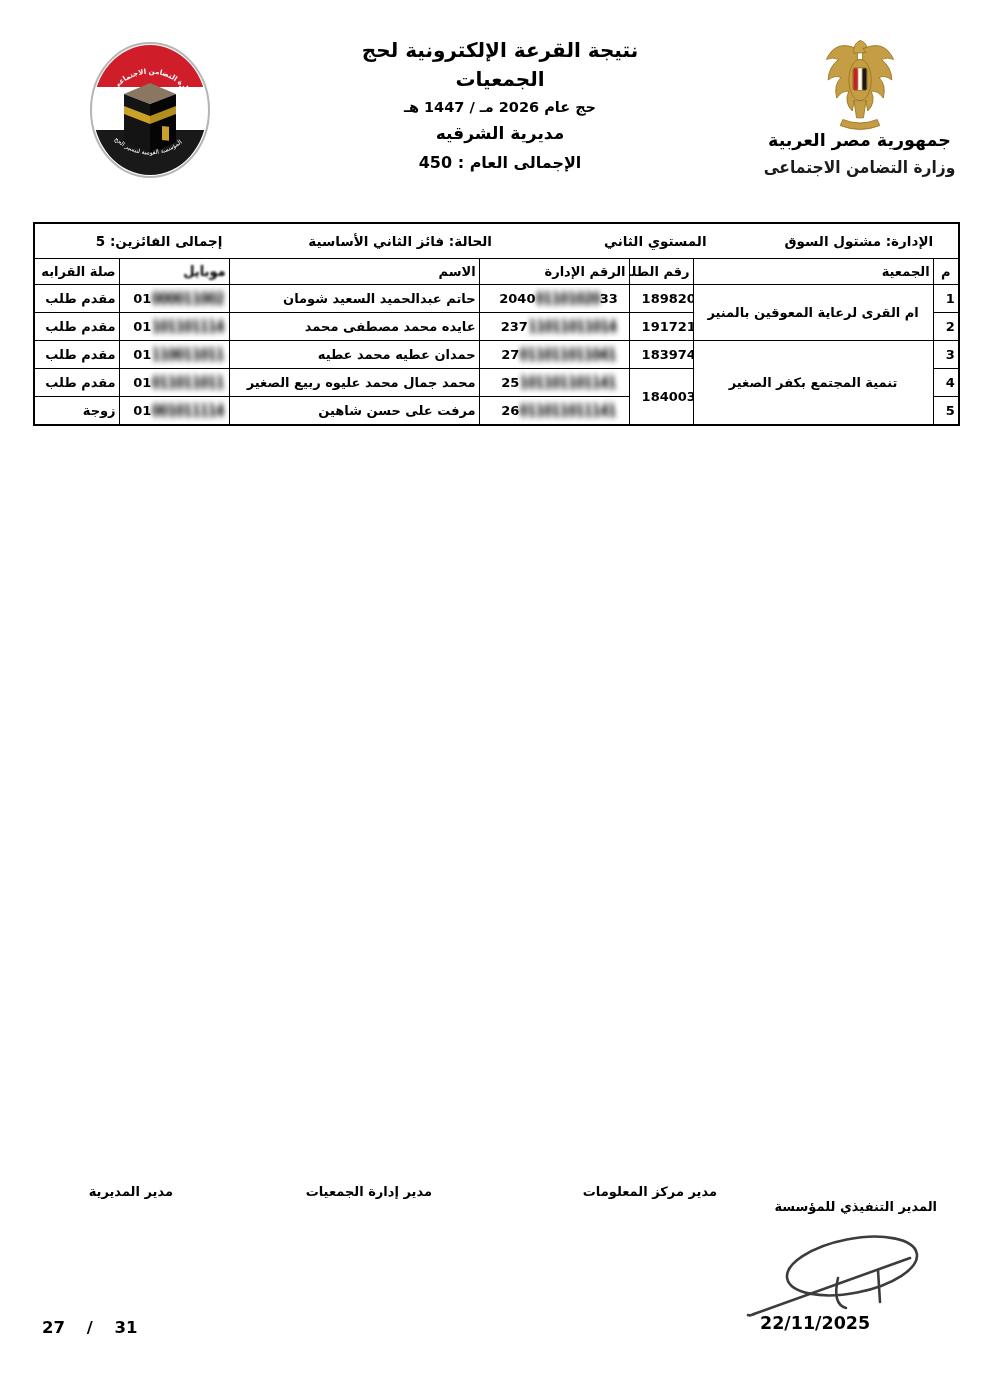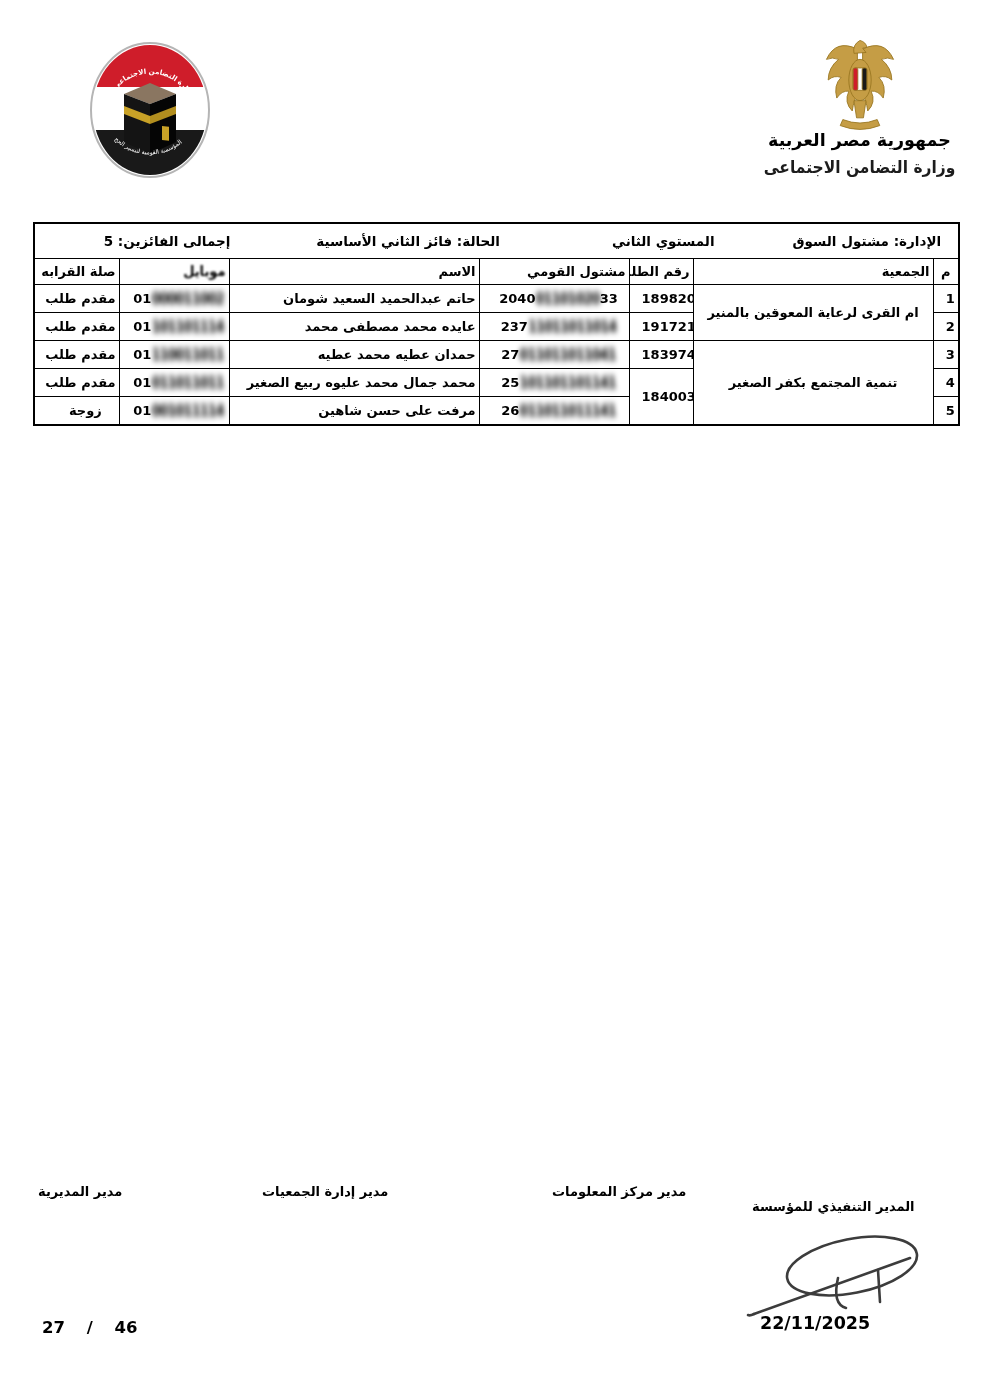--- a/index.html
+++ b/index.html
@@ -22,36 +22,36 @@
   
   .main-table{
     position:absolute;left:33px;top:222px;width:925px;
     border-collapse:collapse;table-layout:fixed;direction:rtl;
     border:2px solid #000;
   }
   .main-table td,.main-table th{border:1px solid #000;padding:0 3px;overflow:hidden;white-space:nowrap;}
   .info-row td{height:34px;border-bottom:1.5px solid #000;}
   .info-flex{display:flex;direction:rtl;align-items:center;font-size:13.5px;font-weight:bold;}
   .info-item{white-space:nowrap;}
-  .ii1{margin-right:14px;}
+  .ii1{margin-right:22px;}
   .ii2{margin-right:78px;}
   .ii3{margin-right:112px;}
   .ii4{margin-right:86px;}
   .cols-row th{height:25px;font-size:13px;font-weight:bold;text-align:right;}
   .cols-row th.cc{text-align:center;}
   .main-table tr.data-row td{height:27px;font-size:13px;font-weight:bold;}
   td.assoc{text-align:center;font-size:12.5px;}
   td.name{text-align:right;font-size:12.5px;}
-  td.rel{text-align:center;font-size:12.5px;padding-left:20px;}
+  td.rel{text-align:right;font-size:12.5px;padding-left:20px;}
   td.numcell{direction:ltr;text-align:center;padding-left:12px;font-size:13.5px;}
   .smudge{filter:blur(2.6px);letter-spacing:-1px;display:inline-block;transform:scaleY(1.25);}
   .smudge-sm{filter:blur(.7px);}
   .smudge-md{filter:blur(1.1px);display:inline-block;transform:scaleY(1.1);}
   
-  .sig{position:absolute;font-size:13px;font-weight:bold;text-align:left;direction:rtl;}
+  .sig{position:absolute;font-size:13px;font-weight:bold;text-align:right;direction:rtl;}
   .sig-info{left:552px;top:1184px;width:165px;}
   .sig-assoc{left:262px;top:1184px;width:170px;}
   .sig-dirr{left:38px;top:1184px;width:135px;}
   .sig-exec{left:752px;top:1199px;width:185px;}
   .sign-svg{position:absolute;left:742px;top:1218px;}
   .doc-date{position:absolute;left:760px;top:1313px;font-size:17.5px;font-weight:bold;direction:ltr;}
   .page-num{position:absolute;left:42px;top:1318px;font-size:16.5px;font-weight:bold;direction:ltr;}
   .page-num span{display:inline-block;}
   .pn-sep{margin:0 16px;}
 </style>
@@ -86,20 +86,26 @@
       </g>
       <text font-size="7" fill="#ffffff" font-weight="bold" filter="blur(0.4px)">
         <textPath href="#arcTop" startOffset="14%">وزارة التضامن الاجتماعى</textPath>
       </text>
       <text font-size="6" fill="#ffffff" filter="blur(0.5px)">
         <textPath href="#arcBot" startOffset="16%">المؤسسة القومية لتيسير الحج</textPath>
       </text>
     </svg>
   </div>
 
+  <div class="titles">
+    <div class="title-main">نتيجة القرعة الإلكترونية لحج الجمعيات</div>
+    <div class="title-year">حج عام 2026 مـ / 1447 هـ</div>
+    <div class="title-dir">مديرية الشرقيه</div>
+    <div class="title-total"><span>الإجمالى العام :</span> <span>450</span></div>
+  </div>
 
   <div class="emblem">
     <svg width="86" height="100" viewBox="0 0 100 116" style="display:block;margin:0 auto;">
       <g fill="#c59d45" stroke="#97741f" stroke-width="1">
 
         <path d="M47 22 Q22 10 11 34 Q18 31 25 34 Q13 44 13 58 Q20 52 28 55 Q19 64 23 79 Q29 70 37 71 Q31 84 41 94 Q43 80 47 76 Z"></path>
 
         <path d="M53 22 Q78 10 89 34 Q82 31 75 34 Q87 44 87 58 Q80 52 72 55 Q81 64 77 79 Q71 70 63 71 Q69 84 59 94 Q57 80 53 76 Z"></path>
 
         <ellipse cx="50" cy="58" rx="13" ry="24"></ellipse>
@@ -139,21 +145,21 @@
           <span class="info-item ii2">المستوي الثاني</span>
           <span class="info-item ii3"><span>الحالة:</span> <span>فائز الثاني الأساسية</span></span>
           <span class="info-item ii4"><span>إجمالى الفائزين:</span> <span>5</span></span>
         </div>
       </td>
     </tr>
     <tr class="cols-row">
       <th class="cc">م</th>
       <th>الجمعية</th>
       <th>رقم الطلب</th>
-      <th><span class="smudge-sm">مشتول القومي</span></th>
+      <th><span class="smudge-sm">الرقم الإدارة</span></th>
       <th>الاسم</th>
       <th><span class="smudge-md">موبايل</span></th>
       <th>صلة القرابه</th>
     </tr>
 
     <tr class="data-row">
       <td class="numcell">1</td>
       <td class="assoc" rowspan="2">ام القرى لرعاية المعوقين بالمنير</td>
       <td class="numcell">189820</td>
       <td class="numcell"><span>2040</span><span class="smudge">01101020</span><span>33</span></td>
@@ -209,16 +215,16 @@
       <path d="M136 52 l2 32"></path>
       <path d="M96 60 q-6 26 8 30"></path>
     </g>
   </svg>
 
   <div class="doc-date">22/11/2025</div>
 
   <div class="page-num">
     <span>27</span>
     <span class="pn-sep">/</span>
-    <span>46</span>
+    <span>31</span>
   </div>
 
 </div>
 
 </body></html>

